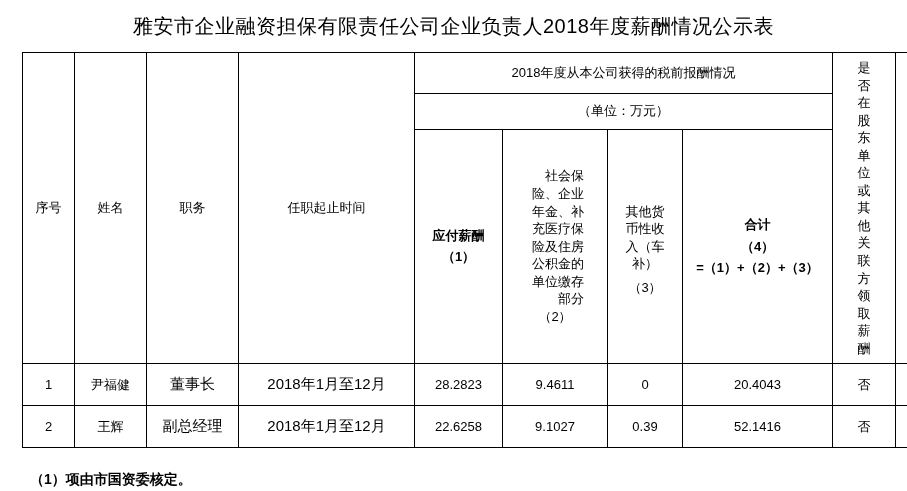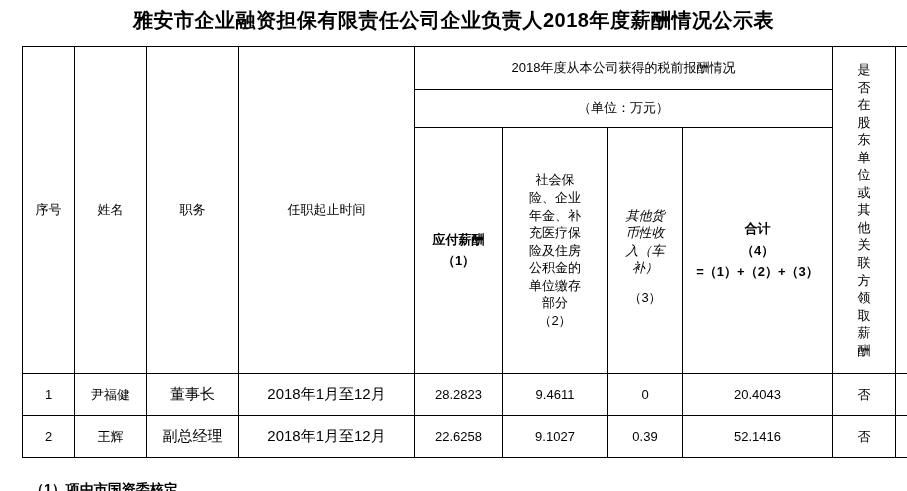--- a/index.html
+++ b/index.html
@@ -16,23 +16,23 @@
   }
   .page {
     position: relative;
     width: 907px;
     height: 491px;
     box-sizing: border-box;
   }
   .doc-title {
     text-align: center;
     font-size: 20px;
-    font-weight: bold;
+    font-weight: normal;
     letter-spacing: 0.5px;
-    padding-top: 7px;
+    padding-top: 13px;
     padding-bottom: 12px;
     color: #000;
   }
   .table-wrap {
     padding: 0 22px;
   }
   table.salary {
     border-collapse: collapse;
     width: 863px;
     table-layout: fixed;
@@ -125,40 +125,40 @@
         <col class="w-rel">
       </colgroup>
       <tbody>
         <tr>
           <td rowspan="3" class="col-main">序号</td>
           <td rowspan="3" class="col-main">姓名</td>
           <td rowspan="3" class="col-main">职务</td>
           <td rowspan="3" class="col-main">任职起止时间</td>
           <td colspan="4" class="hdr-group" style="height:28px;">2018年度从本公司获得的税前报酬情况</td>
           <td rowspan="3" class="ins-cell">
-            <span class="narrow-wrap" style="display:block;width:24px;margin:12px auto;">是否在股东单位或其他关联方领取薪酬</span>
+            <span class="narrow-wrap" style="display:block;width:24px;margin:4px auto;">是否在股东单位或其他关联方领取薪酬</span>
           </td>
           <td rowspan="3" class="ins-cell">
             
           </td>
         </tr>
         <tr>
           <td colspan="4" class="hdr-group" style="height:24px;">（单位：万元）</td>
         </tr>
         <tr>
           <td class="col-main" style="height:185px;">
             <span class="vtext">应付薪酬</span>
             <span class="vtext">（1）</span>
           </td>
           <td class="ins-cell">
-            <span class="narrow-wrap" style="display:block;width:58px;margin:0 auto;">社会保险、企业年金、补充医疗保险及住房公积金的单位缴存部分</span>
+            <span class="narrow-wrap" style="display:block;width:58px;margin:0 auto;text-align:right;">社会保险、企业年金、补充医疗保险及住房公积金的单位缴存部分</span>
             <span class="narrow-wrap">（2）</span>
           </td>
           <td class="ins-cell">
-            <span class="narrow-wrap" style="display:block;width:45px;margin:12px auto;font-style:italic;">其他货币性收入（车补）</span>
+            <span class="narrow-wrap" style="display:block;width:45px;margin:6px auto;">其他货币性收入（车补）</span>
             <span class="narrow-wrap">（3）</span>
           </td>
           <td class="col-main">
             <span class="vtext">合计</span>
             <span class="vtext">（4）</span>
             <span class="vtext">=（1）+（2）+（3）</span>
           </td>
         </tr>
 
         <tr class="data-row">

